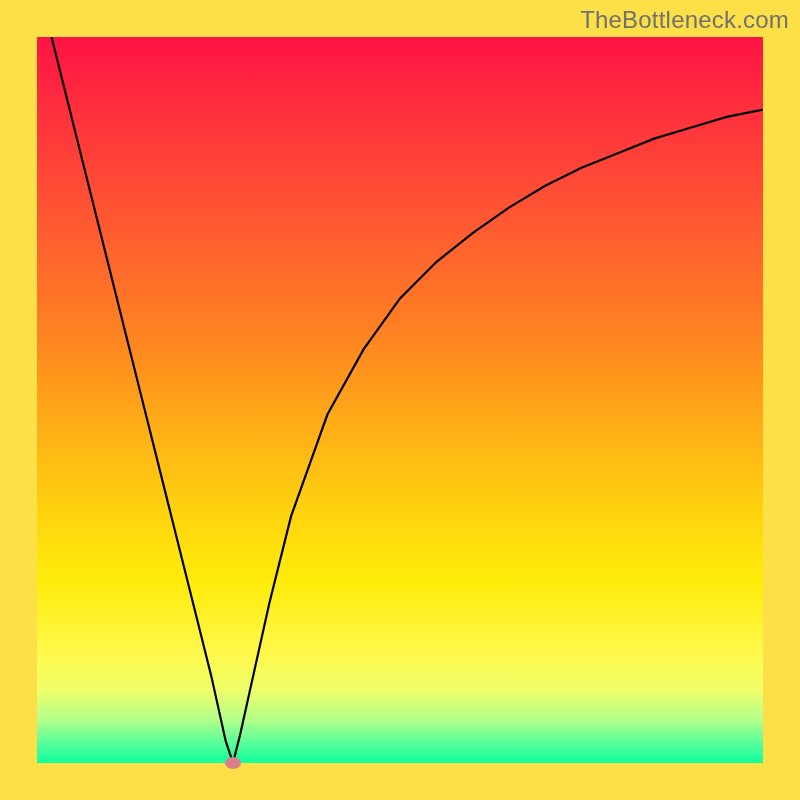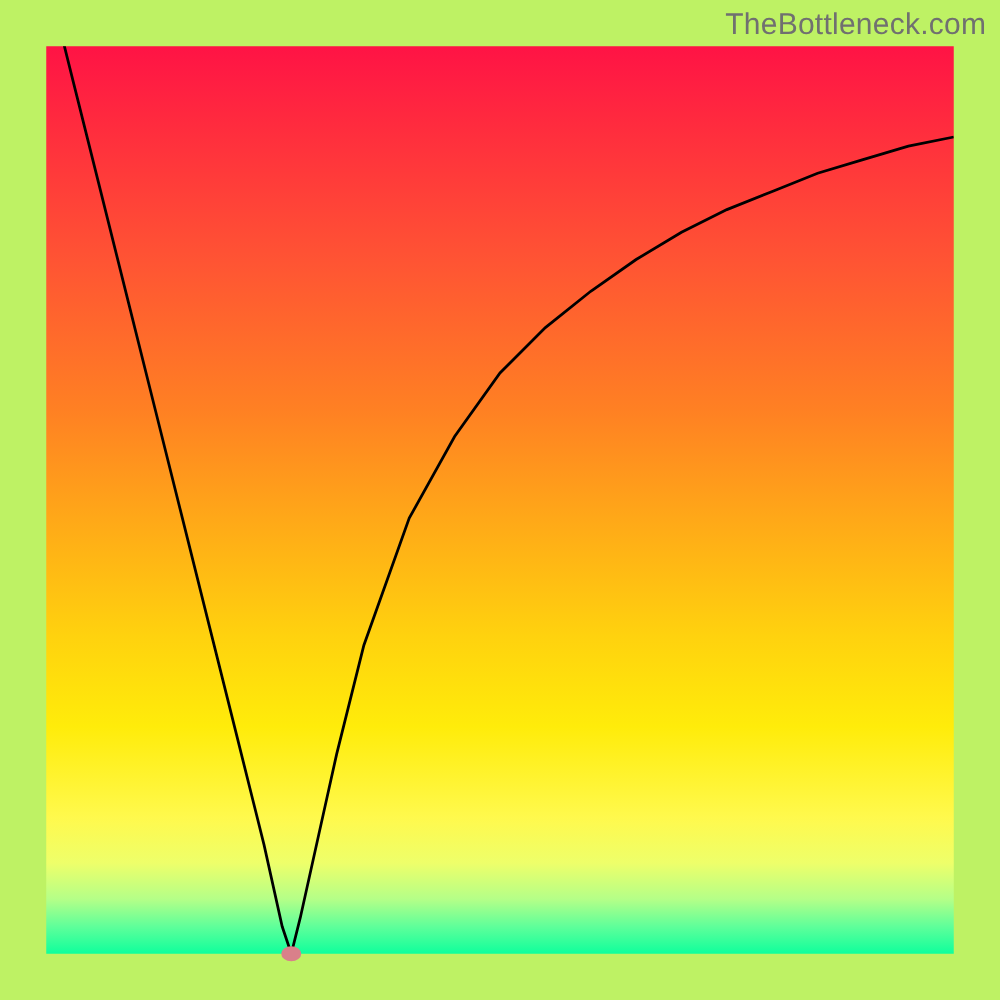--- a/index.html
+++ b/index.html
@@ -8,21 +8,21 @@
     width: 800px;
     height: 800px;
     overflow: hidden;
     background: #000;
     font-family: Arial, Helvetica, sans-serif;
   }
   .frame {
     position: relative;
     width: 800px;
     height: 800px;
-    background: #bef264;
+    background: #fde047;
   }
   .plot {
     position: absolute;
     left: 37px;
     top: 37px;
     width: 726px;
     height: 726px;
     
     background: linear-gradient(
       to bottom,

